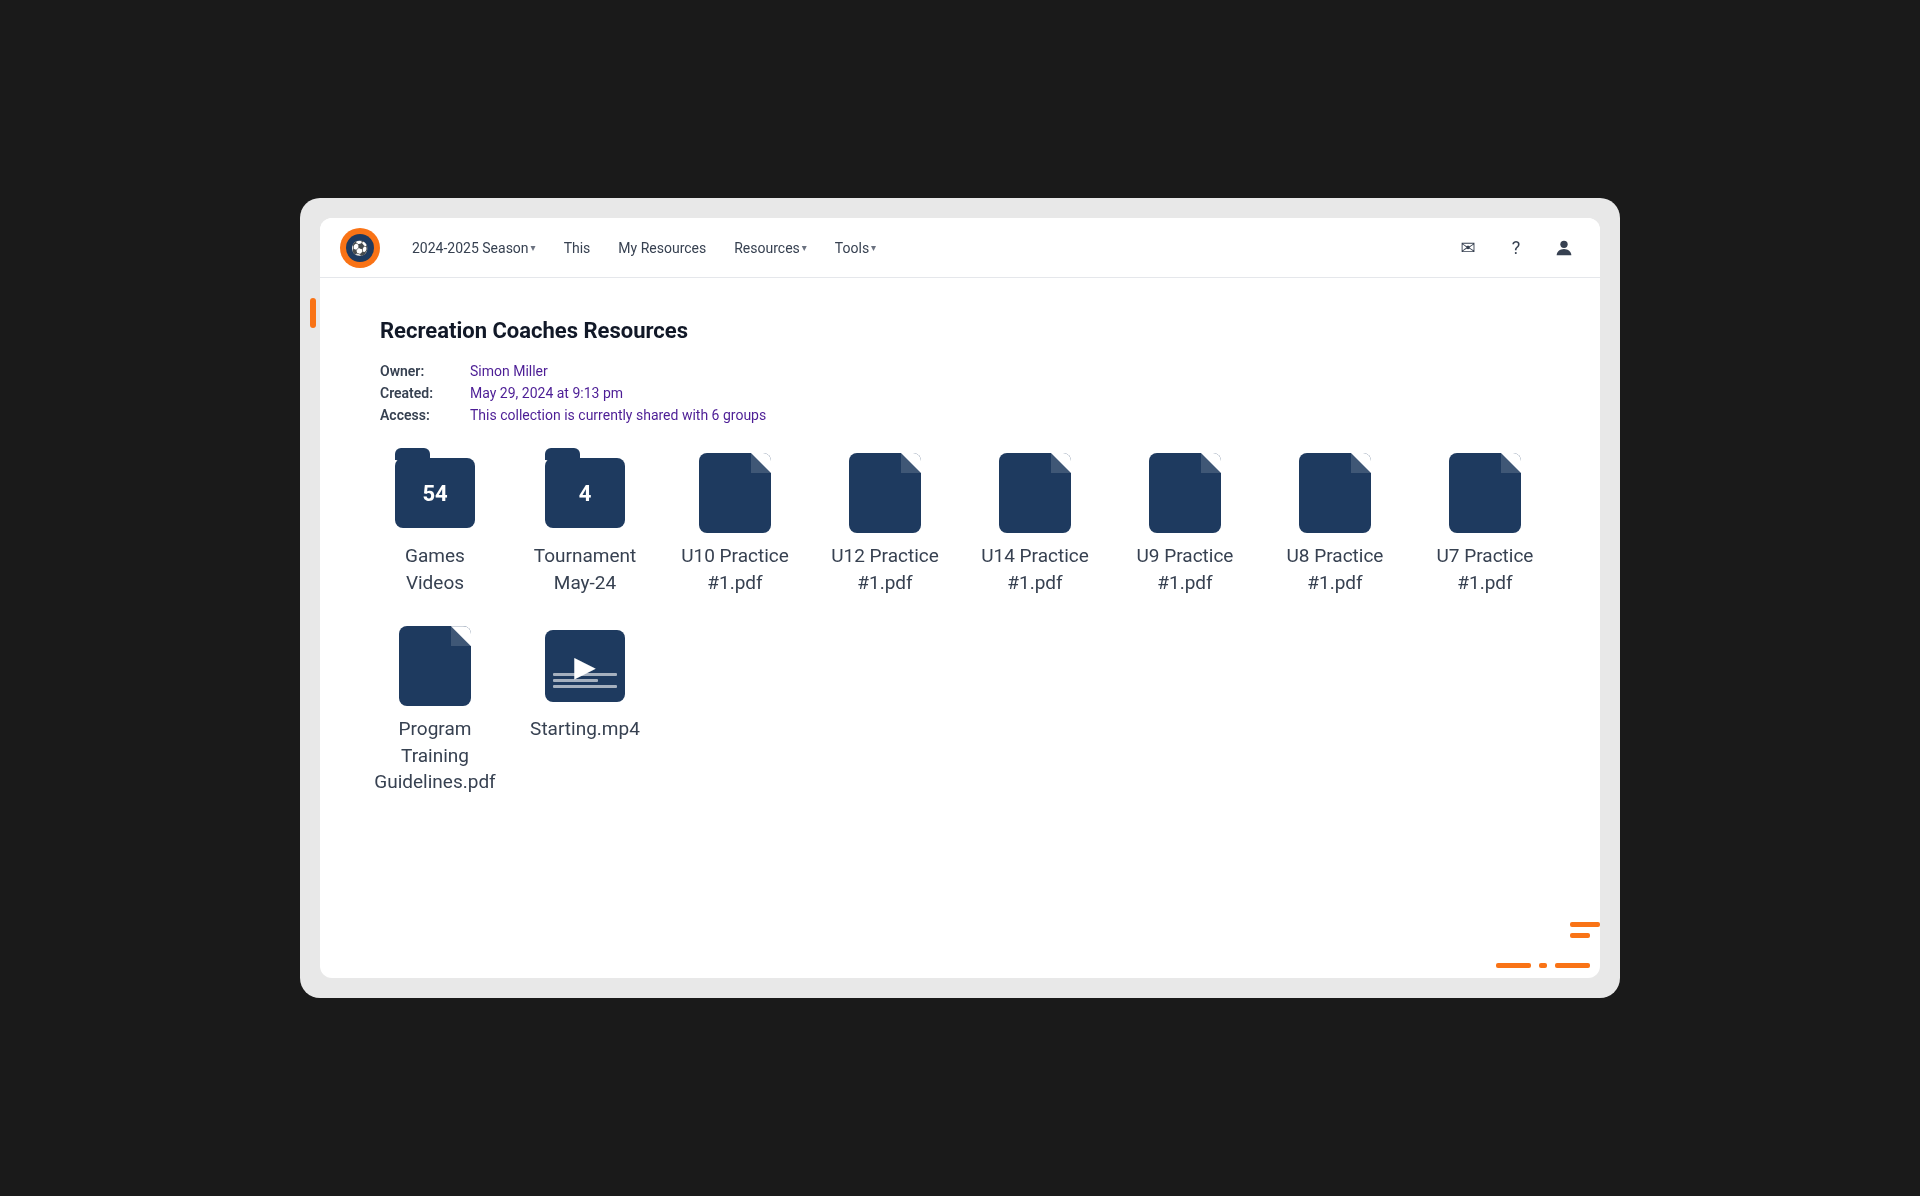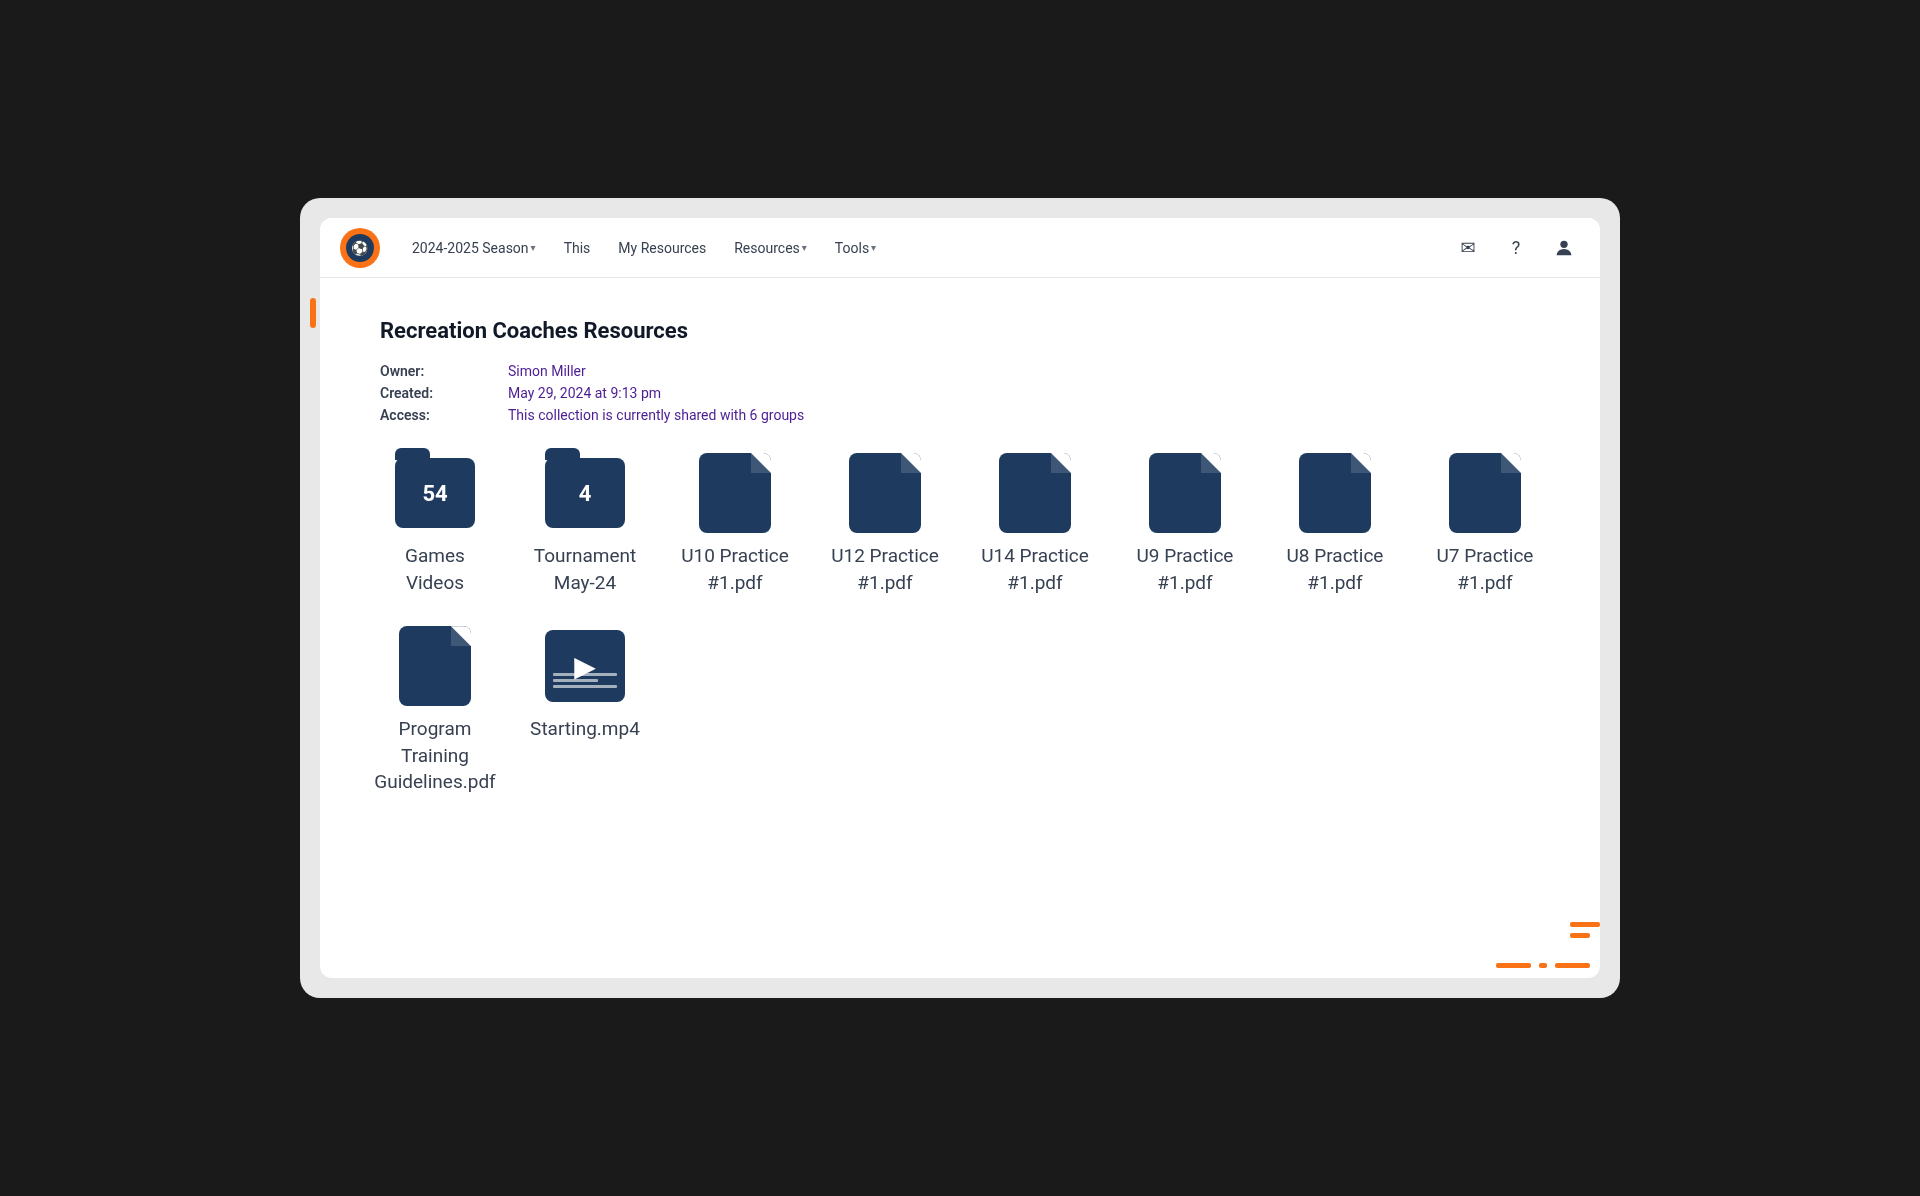--- a/index.html
+++ b/index.html
@@ -145,21 +145,20 @@
       color: #111827;
       margin-bottom: 20px;
     }
     .meta-section {
       margin-bottom: 30px;
     }
     .meta-row {
       display: flex;
       margin-bottom: 6px;
       font-size: 14px;
-      gap: 38px;
     }
     .meta-label {
       color: #374151;
       font-weight: 600;
       width: 90px;
       flex-shrink: 0;
     }
     .meta-value {
       color: #4c1d95;
     }

